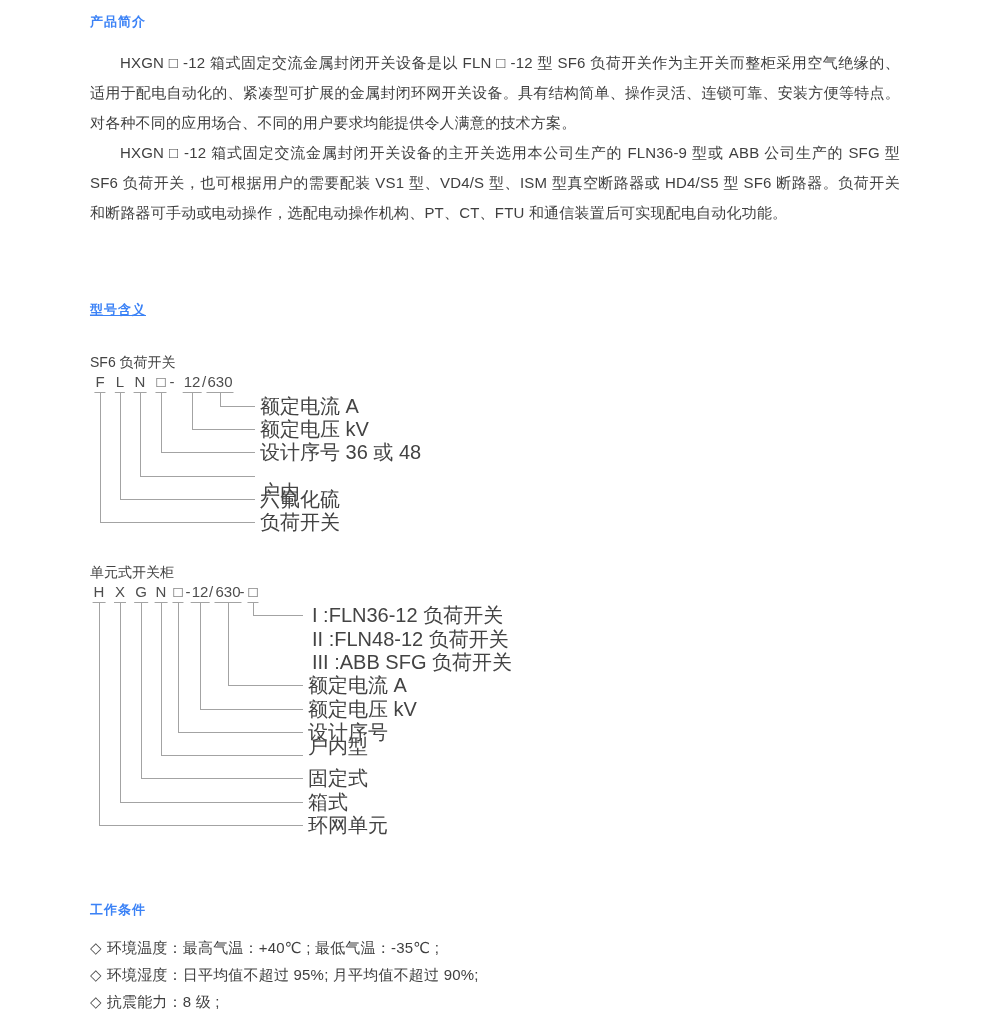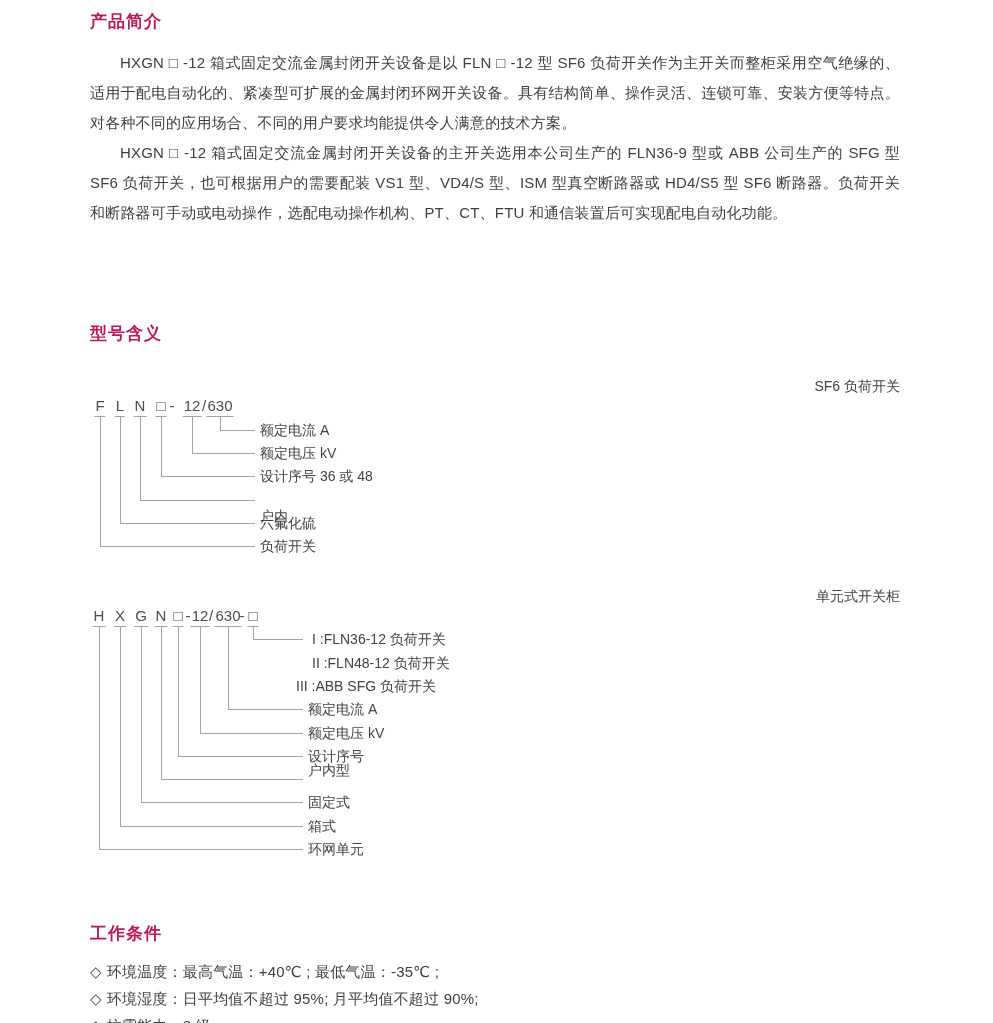--- a/index.html
+++ b/index.html
@@ -5,36 +5,35 @@
   html, body { margin:0; padding:0; background:#ffffff; }
   body {
     width:993px; min-height:1023px;
     font-family:"Liberation Sans","DejaVu Sans",sans-serif;
     color:#3f3f3f;
     -webkit-font-smoothing:antialiased;
   }
   .page { padding:12px 93px 20px 90px; }
 
   .sec-heading {
-    font-size:17px; font-weight:bold; color:#be185d;
+    font-size:13px; font-weight:bold; color:#3b82f6;
     margin:0; line-height:20px; letter-spacing:1px;
   }
 
   .intro-paras { margin-top:16px; }
   .para {
     margin:0; font-size:15px; line-height:30px; color:#3f3f3f;
     text-indent:2em; text-align:justify; letter-spacing:0.2px;
   }
 
-  .model-heading { margin-top:96px; }
+  .model-heading { margin-top:72px;text-decoration:underline; }
 
   .dg-title {
     font-size:14px; color:#434343; line-height:18px;
     margin:0 0 2px 0;
-    text-align:right;
   }
   .dg-title-1 { margin-top:33px; }
   .dg-title-2 { margin-top:30px; }
 
   .dg-canvas { position:relative; }
   .dg-canvas-1 { height:160px; }
   .dg-canvas-2 { height:255px; }
 
   .sym, .pun {
     position:absolute; top:0; transform:translateX(-50%);
@@ -42,21 +41,21 @@
   }
   .sym::after {
     content:""; position:absolute; left:-1px; right:-1px; top:100%;
     margin-top:2px; border-top:1px solid #a3a3a3;
   }
   .vl { position:absolute; width:0; border-left:1px solid #a3a3a3; }
   .hl { position:absolute; height:0; border-top:1px solid #a3a3a3; }
 
   .dg-label {
     position:absolute; transform:translateY(-50%);
-    font-size:14px; color:#434343; white-space:nowrap; line-height:18px;
+    font-size:20px; color:#434343; white-space:nowrap; line-height:18px;
   }
 
   .work-heading { margin-top:62px; }
   .work-list { list-style:none; margin:14px 0 0 0; padding:0; }
   .work-item {
     font-size:15px; line-height:27px; color:#3f3f3f; letter-spacing:0.2px;
   }
   .work-bullet { margin-right:5px; color:#4d4d4d; }
 </style>
 </head>
@@ -135,21 +134,21 @@
       <div class="hl" style="left:71px;top:172px;width:142px"></div>
       <div class="vl" style="left:51px;top:20px;height:175px"></div>
       <div class="hl" style="left:51px;top:195px;width:162px"></div>
       <div class="vl" style="left:30px;top:20px;height:199px"></div>
       <div class="hl" style="left:30px;top:219px;width:183px"></div>
       <div class="vl" style="left:9px;top:20px;height:222px"></div>
       <div class="hl" style="left:9px;top:242px;width:204px"></div>
 
       <span class="dg-label" style="left:222px;top:32px">I :FLN36-12 负荷开关</span>
       <span class="dg-label" style="left:222px;top:56px">II :FLN48-12 负荷开关</span>
-      <span class="dg-label" style="left:206px;top:79px">III :ABB SFG 负荷开关</span>
+      <span class="dg-label" style="left:222px;top:79px">III :ABB SFG 负荷开关</span>
       <span class="dg-label" style="left:218px;top:102px">额定电流 A</span>
       <span class="dg-label" style="left:218px;top:126px">额定电压 kV</span>
       <span class="dg-label" style="left:218px;top:149px">设计序号</span>
       <span class="dg-label" style="left:218px;top:163px">户内型</span>
       <span class="dg-label" style="left:218px;top:195px">固定式</span>
       <span class="dg-label" style="left:218px;top:219px">箱式</span>
       <span class="dg-label" style="left:218px;top:242px">环网单元</span>
     </div>
   </section>
 

